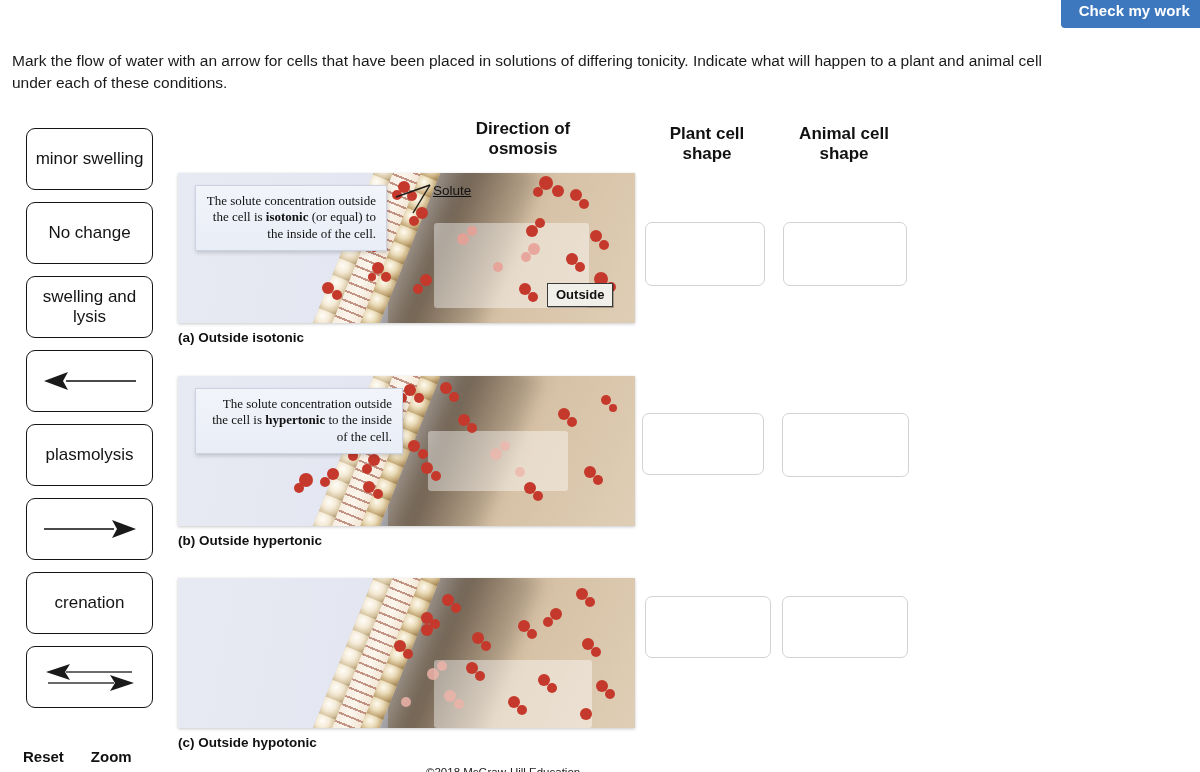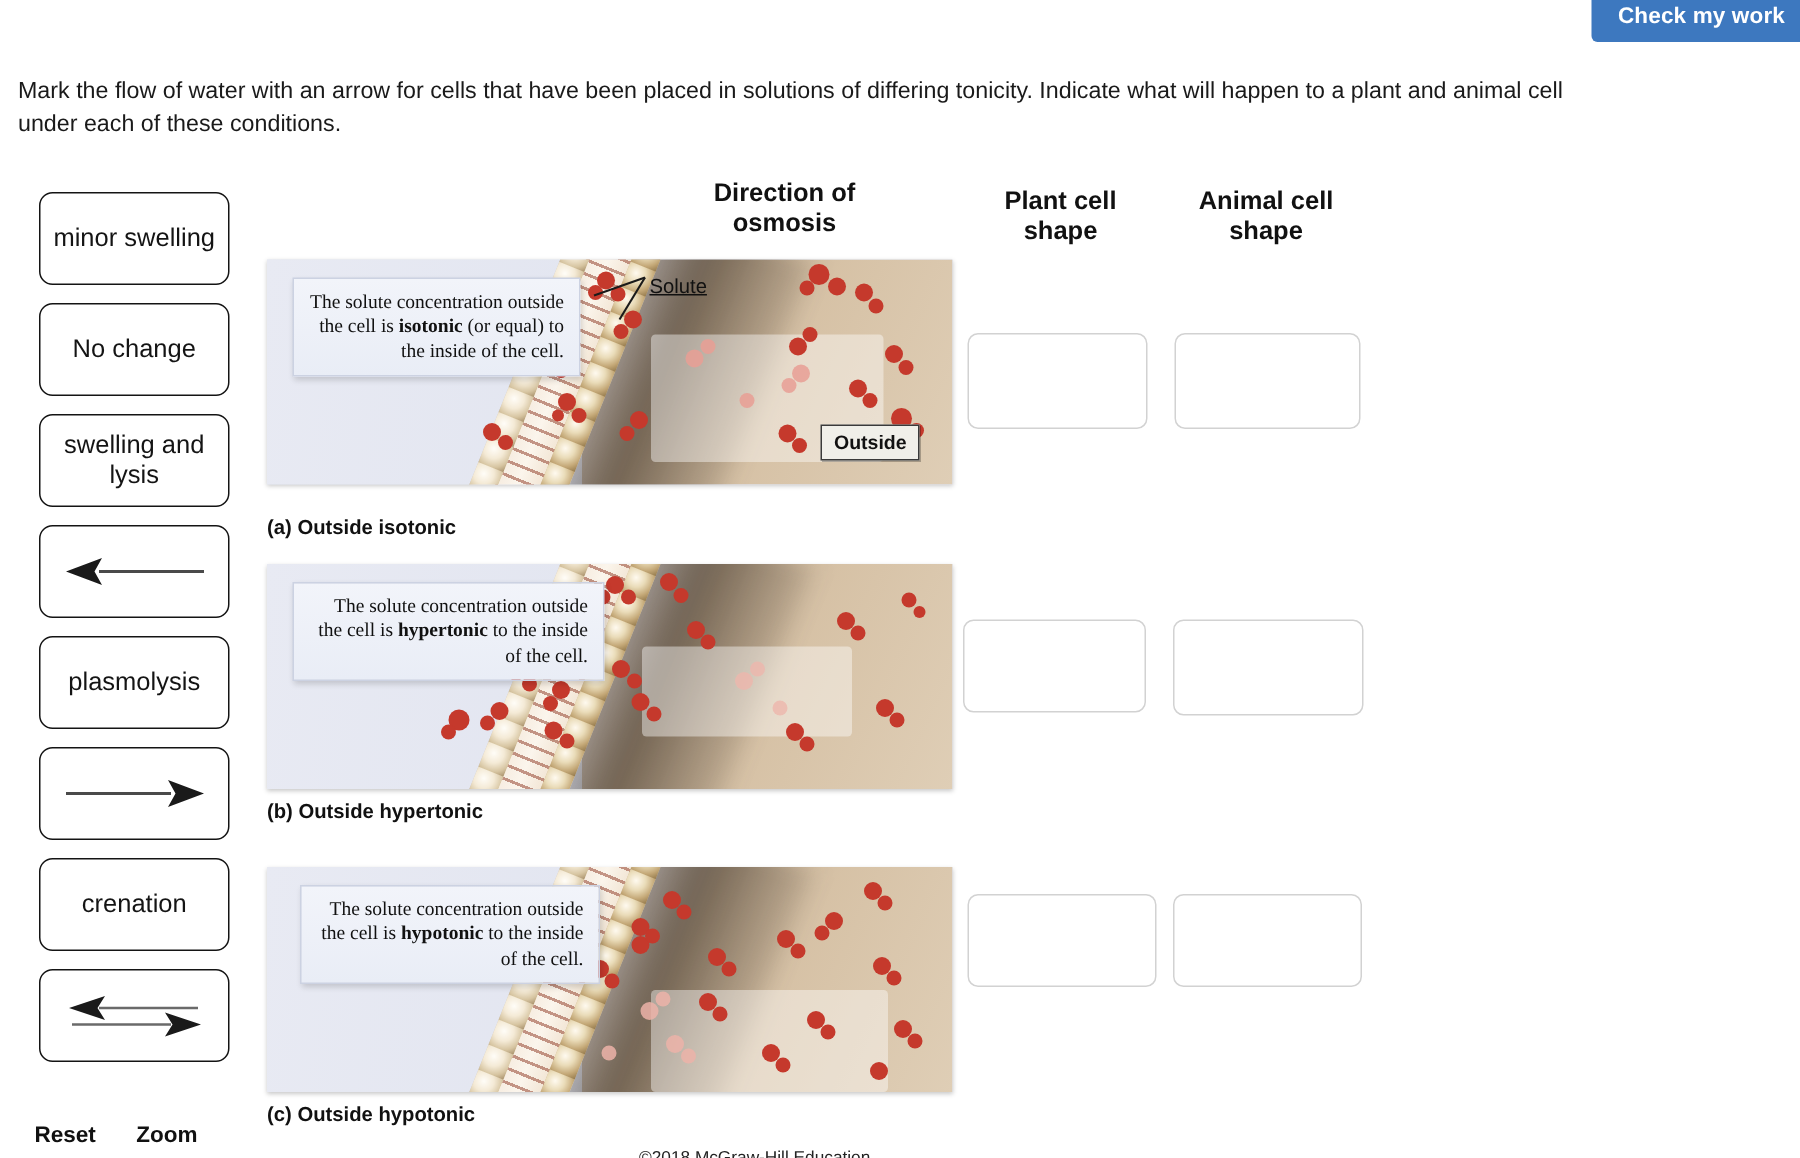--- a/index.html
+++ b/index.html
@@ -179,21 +179,21 @@
     box-shadow: 1px 1px 0 rgba(0,0,0,.25);
     font-size: 13px; font-weight: bold; color: #111;
     padding: 3px 8px 4px 8px;
   }
 
   
   .caption {
     position: absolute; left: 178px;
     font-size: 13.5px; font-weight: bold; color: #111;
   }
-  #cap-a { top: 344px; }
+  #cap-a { top: 330px; }
   #cap-b { top: 533px; }
   #cap-c { top: 735px; }
 
   .copyright {
     position: absolute; left: 426px; top: 766px;
     font-size: 11.5px; color: #222; white-space: nowrap;
   }
 
   
   .dropzone {
@@ -438,23 +438,20 @@
       </g>
       <g fill="#edb3a9" opacity="0.85">
         <circle cx="255" cy="96" r="6"></circle>
           <circle cx="264" cy="88" r="5"></circle>
         <circle cx="272" cy="118" r="6"></circle>
           <circle cx="281" cy="126" r="5"></circle>
         <circle cx="228" cy="124" r="5"></circle>
       </g>
     </svg>
 
-    <div class="infobox" id="info-c">
-      <span>The solute concentration outside the cell is </span><b>hypotonic</b><span> to the inside of the cell.</span>
-    </div>
   </div>
   <div class="caption" id="cap-c">(c) Outside hypotonic</div>
 
   <div class="copyright">©2018 McGraw-Hill Education.</div>
 
   <div class="dropzone" style="left:645px; top:222px; width:120px; height:64px;"></div>
   <div class="dropzone" style="left:783px; top:222px; width:124px; height:64px;"></div>
 
   <div class="dropzone" style="left:642px; top:413px; width:122px; height:62px;"></div>
   <div class="dropzone" style="left:782px; top:413px; width:127px; height:64px;"></div>

